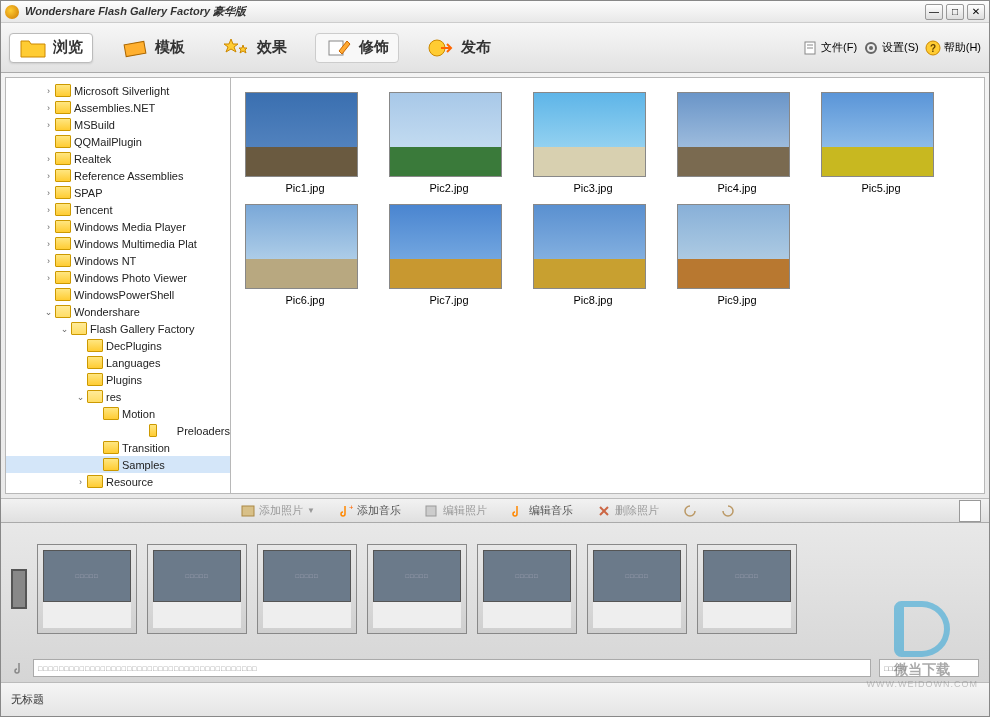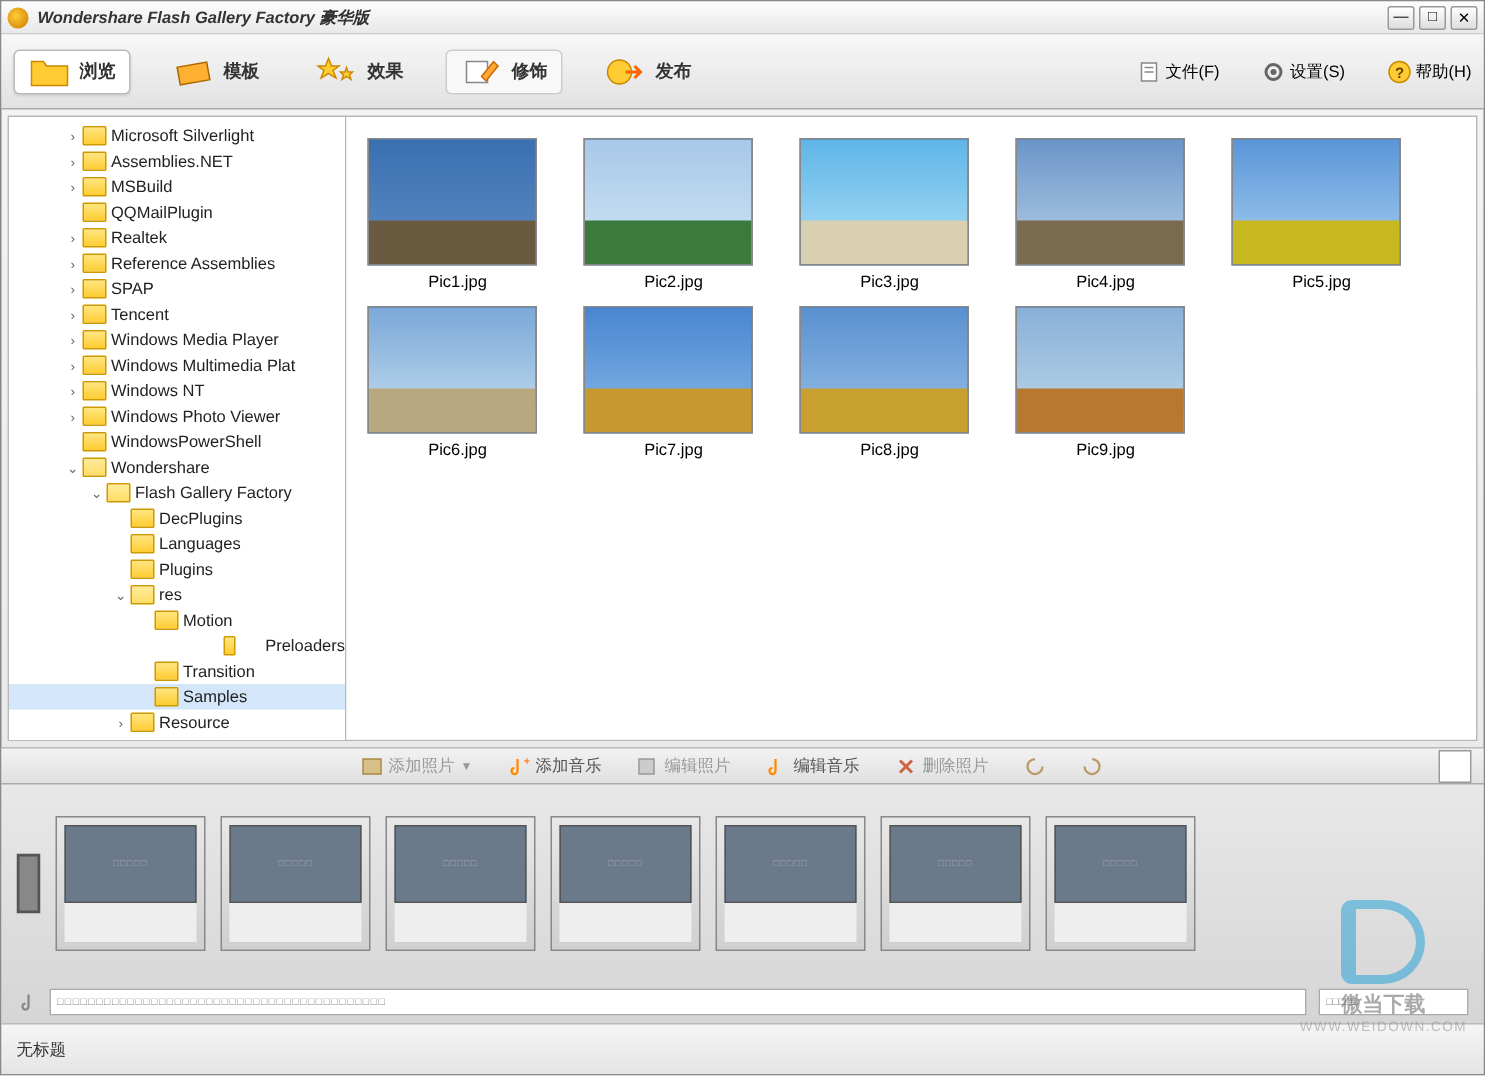--- a/index.html
+++ b/index.html
@@ -10,22 +10,22 @@
 .titlebar { height: 22px; background: linear-gradient(#fdfdfd, #e8e8e8); display: flex; align-items: center; padding: 0 4px; border-bottom: 1px solid #ccc; }
 .titlebar .appicon { width: 14px; height: 14px; background: radial-gradient(circle at 40% 40%, #ffcc33, #cc7700); border-radius: 50%; margin-right: 6px; }
 .titlebar .title { font-weight: bold; font-size: 11px; color: #333; flex: 1; font-style: italic; }
 .winbtns { display: flex; gap: 3px; }
 .winbtn { width: 18px; height: 16px; background: linear-gradient(#fff,#ddd); border: 1px solid #999; border-radius: 2px; display: flex; align-items: center; justify-content: center; cursor: pointer; font-size: 10px; }
 
 .toolbar { height: 50px; background: linear-gradient(#f7f7f7, #e2e2e2); border-bottom: 1px solid #aaa; display: flex; align-items: center; padding: 4px 8px; }
 .toolbtn { display: flex; align-items: center; gap: 6px; padding: 4px 10px; border-radius: 4px; cursor: pointer; margin-right: 18px; }
 .toolbtn.active { background: #fff; border: 1px solid #bbb; box-shadow: 0 1px 2px rgba(0,0,0,0.1); padding: 3px 9px;}
 .toolbtn .ticon { width: 28px; height: 22px; display: flex; align-items: center; justify-content: center; }
-.toolbtn .tlabel { font-size: 12px; color: #333; font-weight: bold;}
-.rtools { margin-left: auto; display: flex; gap: 28px; align-items: flex-start; }
+.toolbtn .tlabel { font-size: 15px; color: #333; font-weight: bold;}
+.rtools { margin-left: auto; display: flex; gap: 6px; align-items: flex-start; }
 .rtools .ritem { display: flex; align-items: center; gap: 3px; font-size: 11px; cursor: pointer; }
 .rtools .ricon { width: 16px; height: 16px; }
 
 .main { flex: 1; display: flex; background: #fff; margin: 4px; border: 1px solid #b8b8b8; min-height: 0;}
 .tree { width: 225px; border-right: 1px solid #b8b8b8; overflow-y: auto; overflow-x: hidden; padding: 4px 0; font-size: 11px; background: #fff; }
 .tree-item { display: flex; align-items: center; height: 17px; padding-left: 4px; cursor: pointer; white-space: nowrap; }
 .tree-item.selected { background: #d4e6f9; }
 .tree-arrow { width: 13px; text-align: center; color: #666; font-size: 9px; }
 .tree-folder { width: 16px; height: 13px; background: linear-gradient(#ffe680, #ffcc33); border: 1px solid #cc9900; border-radius: 1px; margin-right: 3px; }
 .tree-folder.open { background: linear-gradient(#ffeb99, #ffdd66); }

